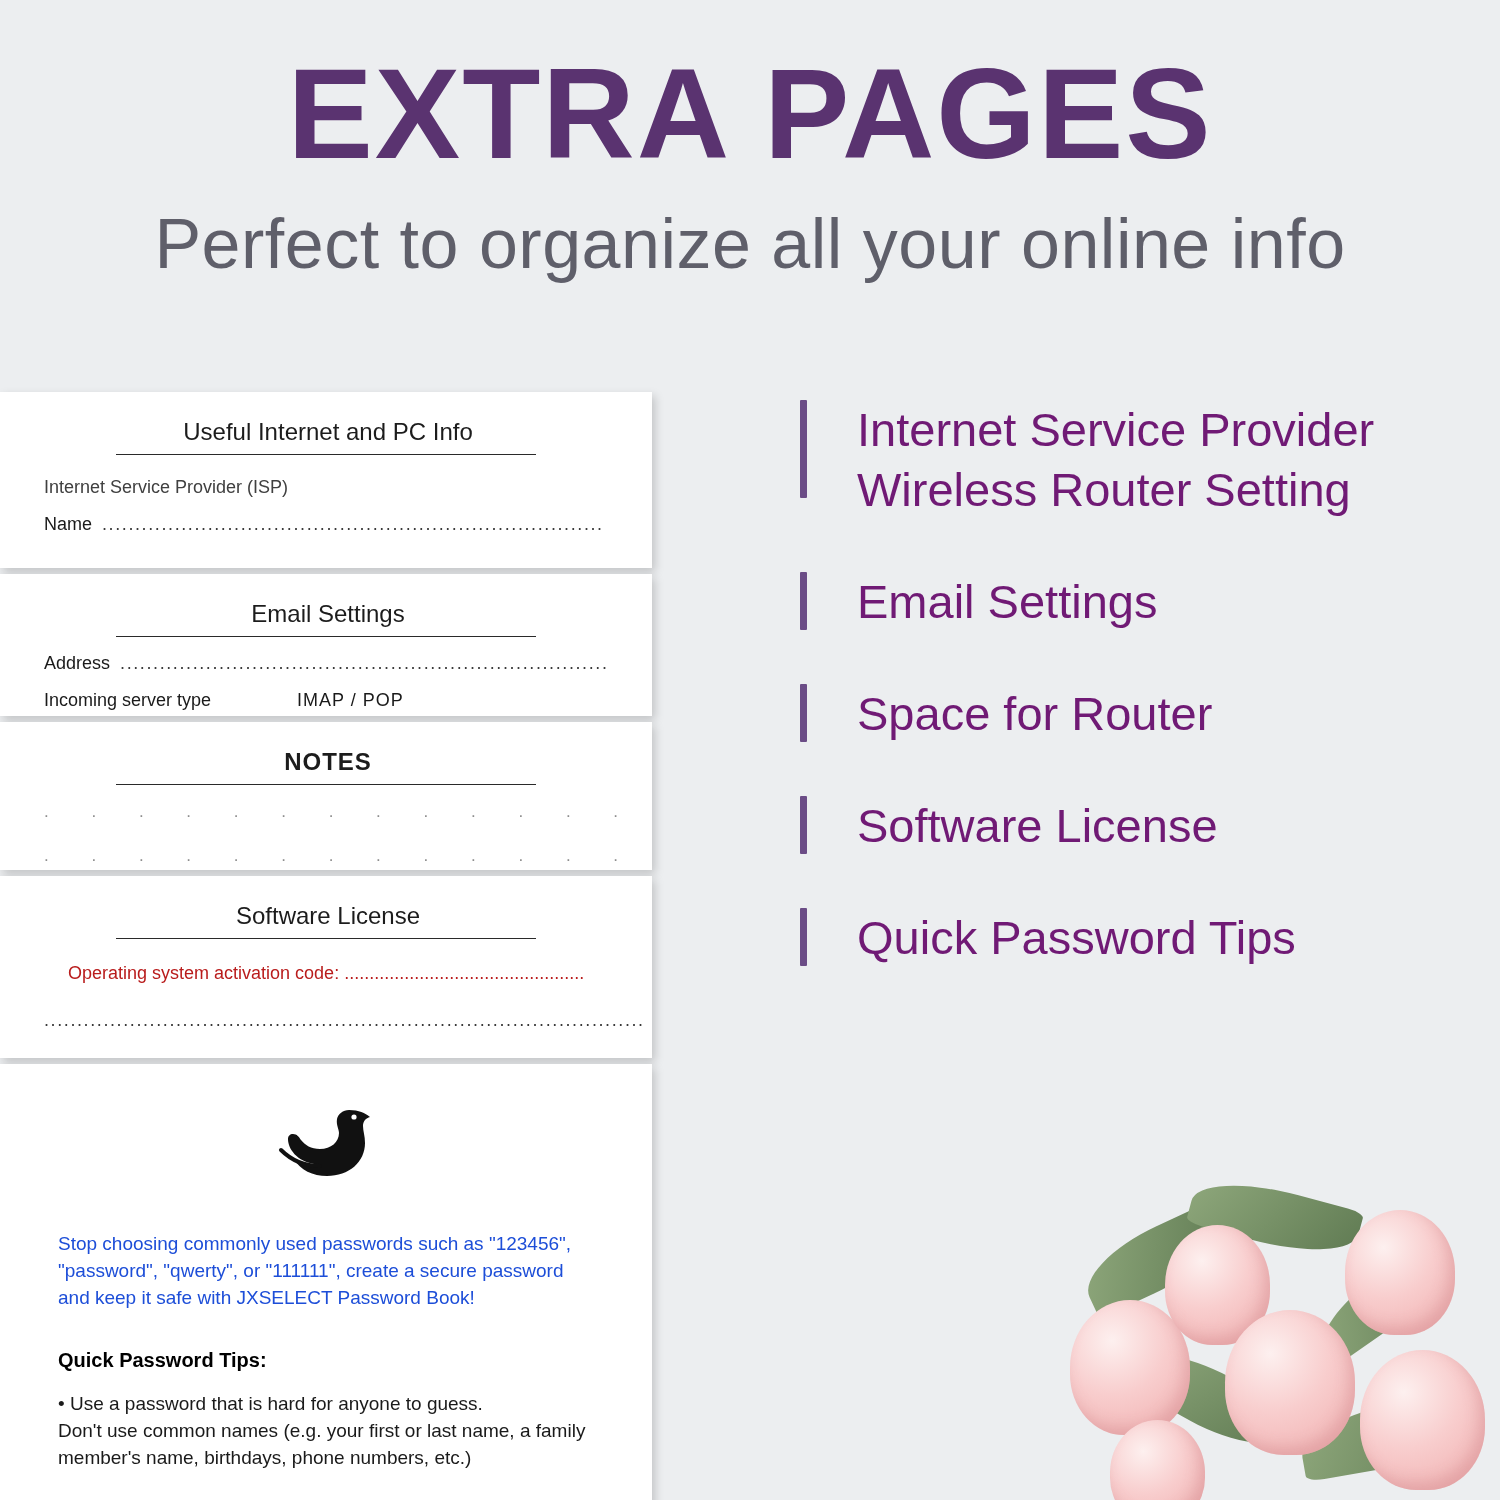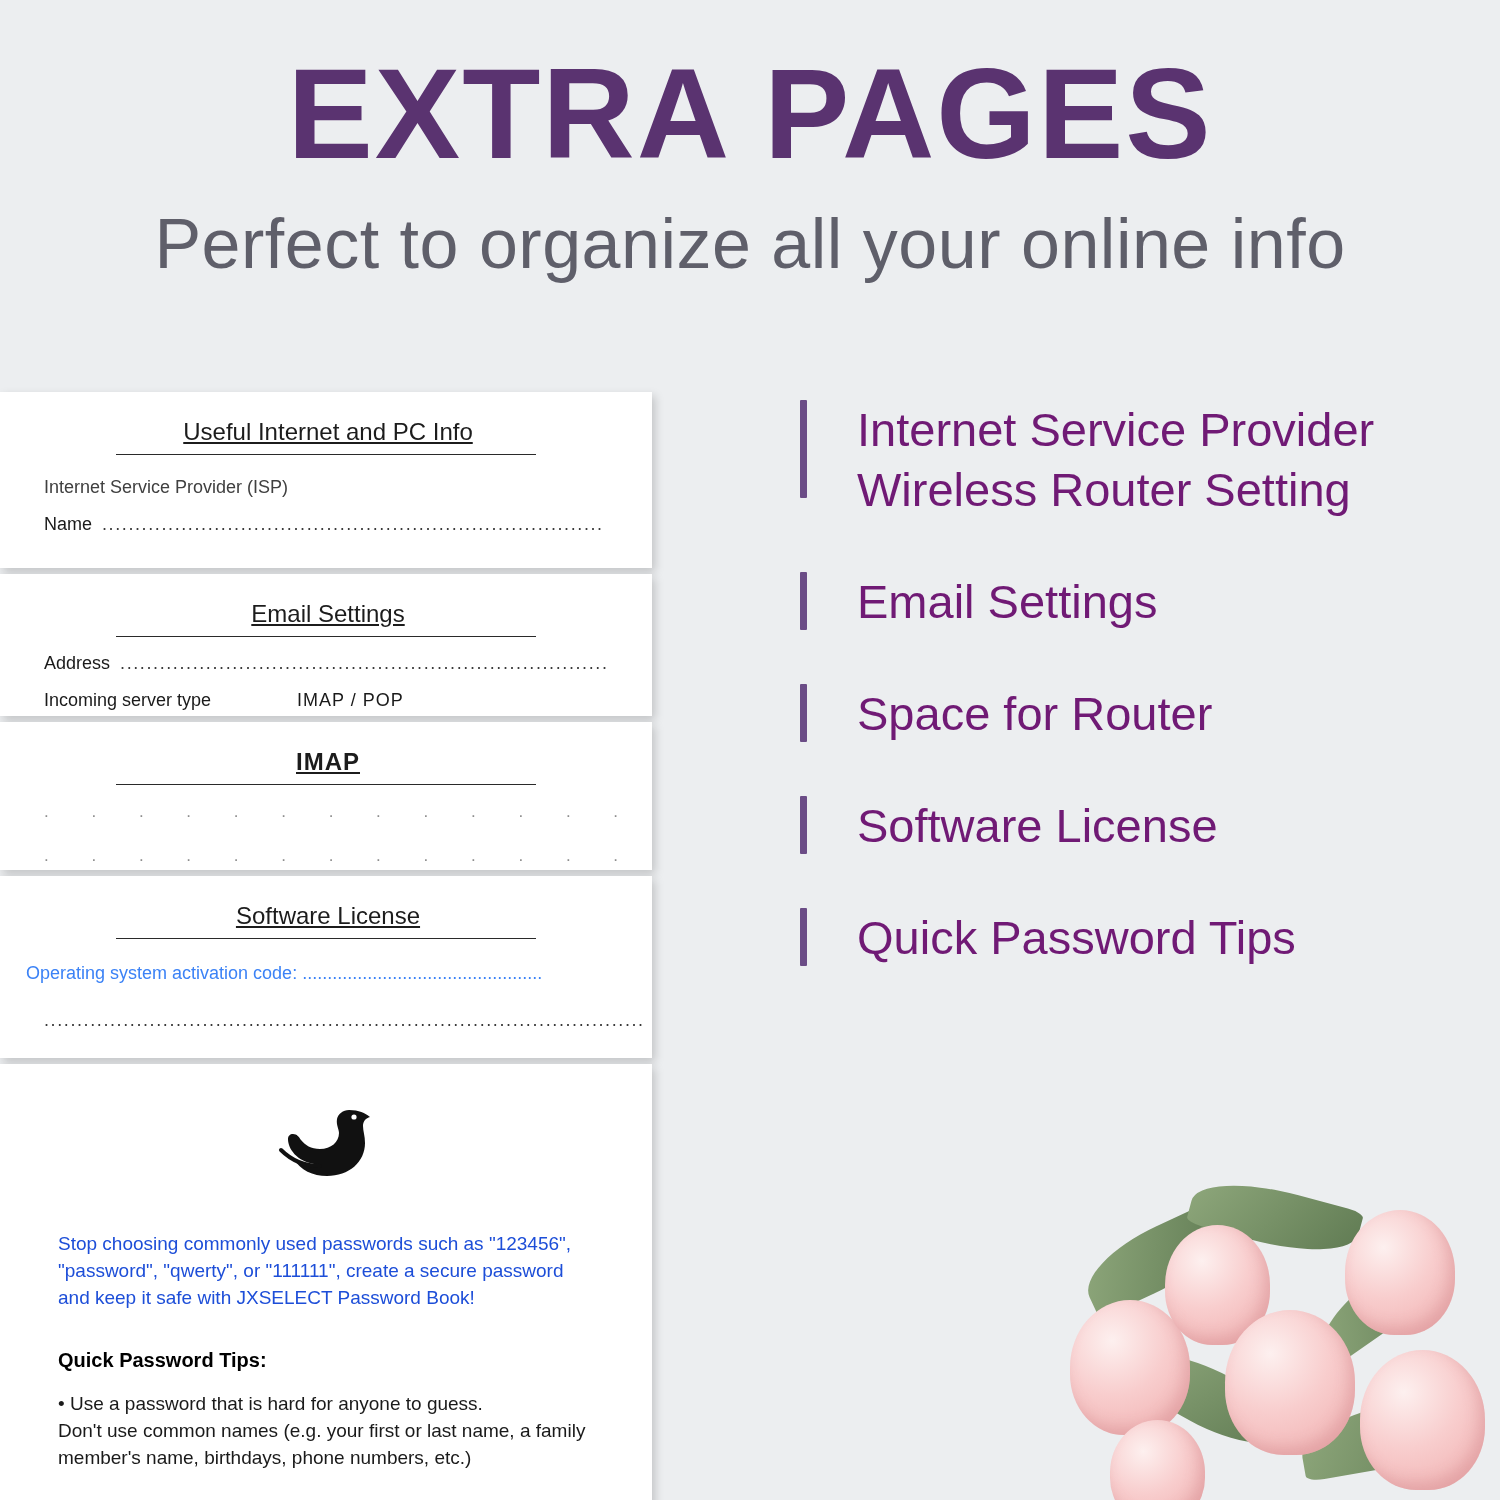--- a/index.html
+++ b/index.html
@@ -54,21 +54,20 @@
     position: relative;
     margin-bottom: 6px;
     padding: 0;
   }
   .page-heading {
     text-align: center;
     font-size: 24px;
     color: #1c1c1c;
     padding: 26px 0 8px 4px;
     position: relative;
-    text-decoration: underline;
   }
   .page-heading.bold {
     font-weight: bold;
     letter-spacing: 1px;
   }
   .rule {
     border-bottom: 1.5px solid #2a2a2a;
     margin: 0 auto;
     width: 420px;
   }
@@ -113,22 +112,22 @@
     line-height: 34px;
     font-size: 17px;
     color: #8e8e8e;
     letter-spacing: 19px;
     overflow: hidden;
     white-space: nowrap;
   }
 
   .code-line {
     font-size: 18px;
-    color: #3b82f6;
-    padding: 0 26px;
+    color: #b91c1c;
+    padding: 0 68px;
     margin-top: 24px;
     white-space: nowrap;
     overflow: hidden;
   }
   .blank-dots {
     font-size: 18px;
     color: #3a3a3a;
     padding: 0 44px;
     margin-top: 26px;
     letter-spacing: 1.6px;
@@ -249,21 +248,21 @@
       <span class="lbl">Address</span>
       <span class="dots">..............................................................................</span>
     </div>
     <div class="field-row">
       <span class="lbl">Incoming server type</span>
       <span class="val">IMAP  /  POP</span>
     </div>
   </div>
 
   <div class="page page3">
-    <div class="page-heading bold">IMAP</div>
+    <div class="page-heading bold">NOTES</div>
     <div class="rule"></div>
     <div class="dotgrid">. . . . . . . . . . . . . . . . . . . . . . . .</div>
     <div class="dotgrid">. . . . . . . . . . . . . . . . . . . . . . . .</div>
   </div>
 
   <div class="page page4">
     <div class="page-heading">Software License</div>
     <div class="rule"></div>
     <div class="code-line">
       <span>Operating  system activation  code:</span>

